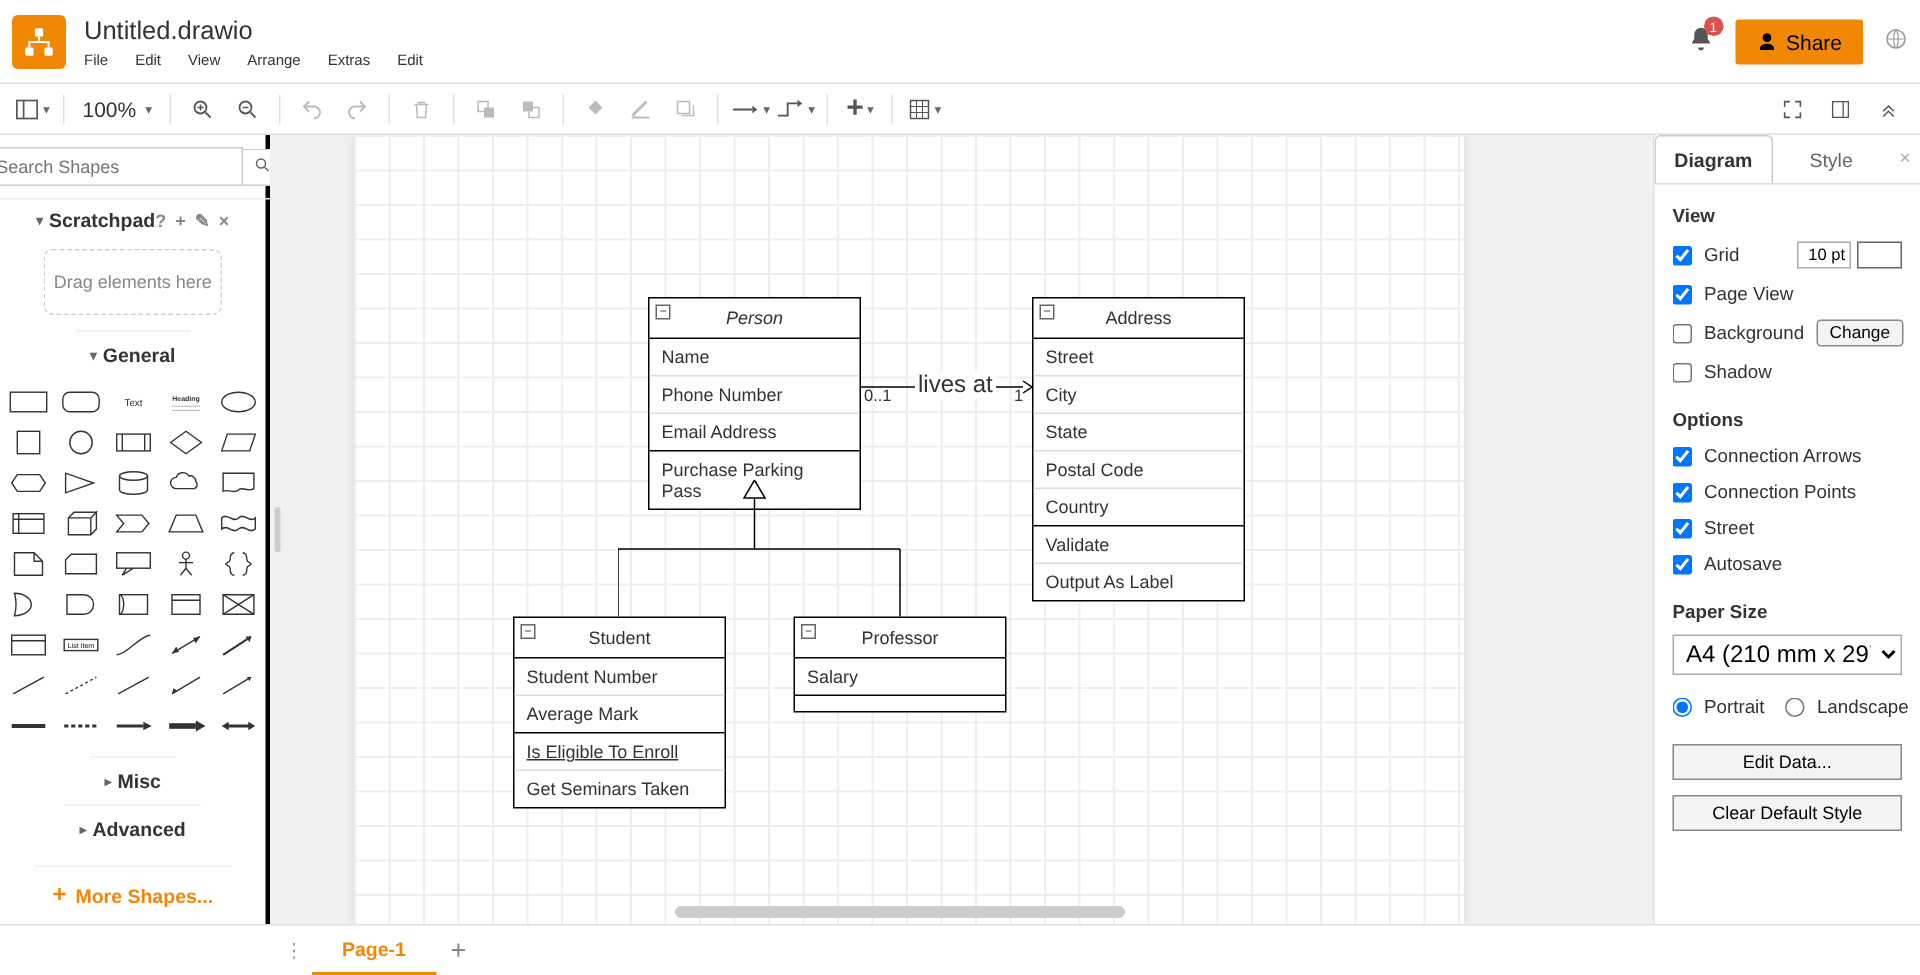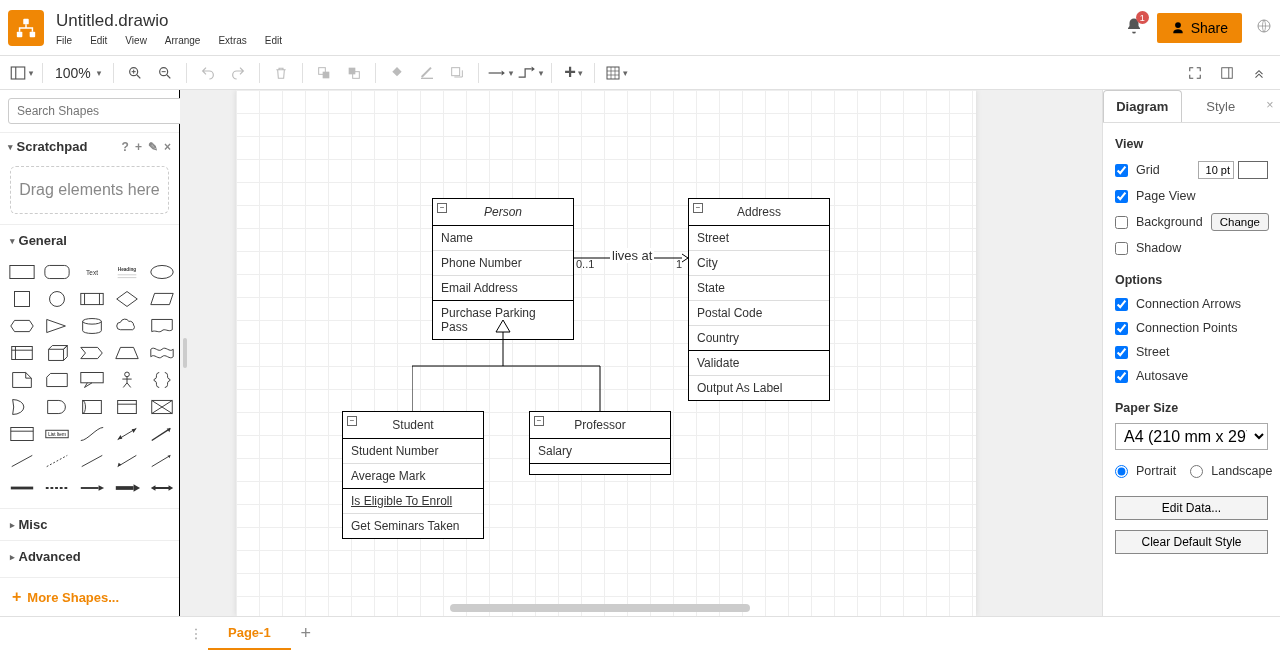--- a/index.html
+++ b/index.html
@@ -25,27 +25,27 @@
 .tb-btn { width: 26px; height: 26px; display: flex; align-items: center; justify-content: center; cursor: pointer; color: #555; border-radius: 3px; }
 .tb-btn.dim { color: #bbb; }
 .zoom { font-size: 14px; padding: 0 4px; display: flex; align-items: center; gap: 4px; }
 .drop-caret { font-size: 9px; color: #666; margin-left: 2px; }
 .toolbar-right { margin-left: auto; display: flex; gap: 6px; }
 
 
 .main { display: flex; height: calc(650px - 56px - 34px - 34px); }
 
 
-.left { width: 180px; border-right: 1px solid #000000; display: flex; flex-direction: column; background: #fff; position: relative; }
+.left { width: 180px; border-right: 3px solid #000000; display: flex; flex-direction: column; background: #fff; position: relative; align-items: center; }
 .search-row { padding: 8px; border-bottom: 1px solid #eee; display: flex; align-items: center; }
 .search-row input { flex: 1; border: 1px solid #ccc; border-radius: 3px 0 0 3px; padding: 5px 8px; font-size: 12px; }
 .search-row .search-ico { border: 1px solid #ccc; border-left: none; border-radius: 0 3px 3px 0; padding: 4px 7px; background: #fff; }
 .panel-head { display: flex; align-items: center; padding: 6px 8px; font-size: 13px; font-weight: 600; }
 .panel-head .tools { margin-left: auto; display: flex; gap: 6px; color: #888; font-size: 12px; }
-.scratch-drop { margin: 6px 10px 10px; border: 1.5px dashed #ccc; border-radius: 6px; padding: 14px 6px; text-align: center; color: #888; font-size: 16px; }
+.scratch-drop { margin: 6px 10px 10px; border: 1.5px dashed #ccc; border-radius: 6px; padding: 14px 6px; text-align: center; color: #888; font-size: 12px; }
 .section-head { padding: 8px 10px; font-weight: 600; font-size: 13px; border-top: 1px solid #eee; display: flex; align-items: center; gap: 4px; }
 .section-head::before { content: "▾"; font-size: 9px; color: #666; }
 .section-head.collapsed::before { content: "▸"; }
 .shapes-grid { padding: 6px 8px 10px; display: grid; grid-template-columns: repeat(5, 1fr); gap: 7px 7px; }
 .shape { width: 28px; height: 20px; display: flex; align-items: center; justify-content: center; }
 .shape svg { width: 100%; height: 100%; }
 .more-shapes { padding: 10px 12px; border-top: 1px solid #eee; color: #f08705; font-weight: 600; font-size: 13px; display: flex; align-items: center; gap: 6px; cursor: pointer; margin-top: auto; }
 
 
 .canvas-wrap { flex: 1; background: #f9f9f9; position: relative; overflow: hidden; }
@@ -55,21 +55,21 @@
 .uml-box { position: absolute; background: #fff; border: 1px solid #000; font-size: 12px; }
 .uml-title { text-align: center; padding: 6px 4px; border-bottom: 1px solid #000; font-style: italic; position: relative; }
 .uml-title.noitalic { font-style: normal; }
 .uml-title .collapse-icon { position: absolute; left: 4px; top: 4px; width: 10px; height: 10px; border: 1px solid #666; font-size: 8px; display: flex; align-items: center; justify-content: center; line-height: 1; }
 .uml-section { border-bottom: 1px solid #000; }
 .uml-section:last-child { border-bottom: none; }
 .uml-row { padding: 5px 8px; border-bottom: 1px solid #ddd; }
 .uml-row:last-child { border-bottom: none; }
 .uml-row.underline { text-decoration: underline; }
 .conn { position: absolute; stroke: #000; fill: none; }
-.conn-label { position: absolute; font-size: 13px; background: #fff; padding: 0 2px; }
+.conn-label { position: absolute; font-size: 16px; background: #fff; padding: 0 2px; }
 .card-label { position: absolute; font-size: 11px; }
 .hscroll { position: absolute; bottom: 4px; left: 270px; width: 300px; height: 8px; background: #ccc; border-radius: 4px; }
 
 
 .right { width: 178px; border-left: 1px solid #e0e0e0; background: #fff; display: flex; flex-direction: column; font-size: 12.5px; }
 .right-tabs { display: flex; border-bottom: 1px solid #ddd; }
 .right-tab { flex: 1; text-align: center; padding: 8px 4px; font-size: 13px; color: #666; border: 1px solid transparent; border-bottom: none; cursor: pointer; }
 .right-tab.active { font-weight: 600; color: #333; border-color: #ccc; background: #fff; border-radius: 4px 4px 0 0; }
 .tab-close { width: 20px; text-align: center; color: #aaa; padding: 8px 2px; }
 .right-body { padding: 10px 12px; display: flex; flex-direction: column; gap: 6px; overflow-y: auto; }

